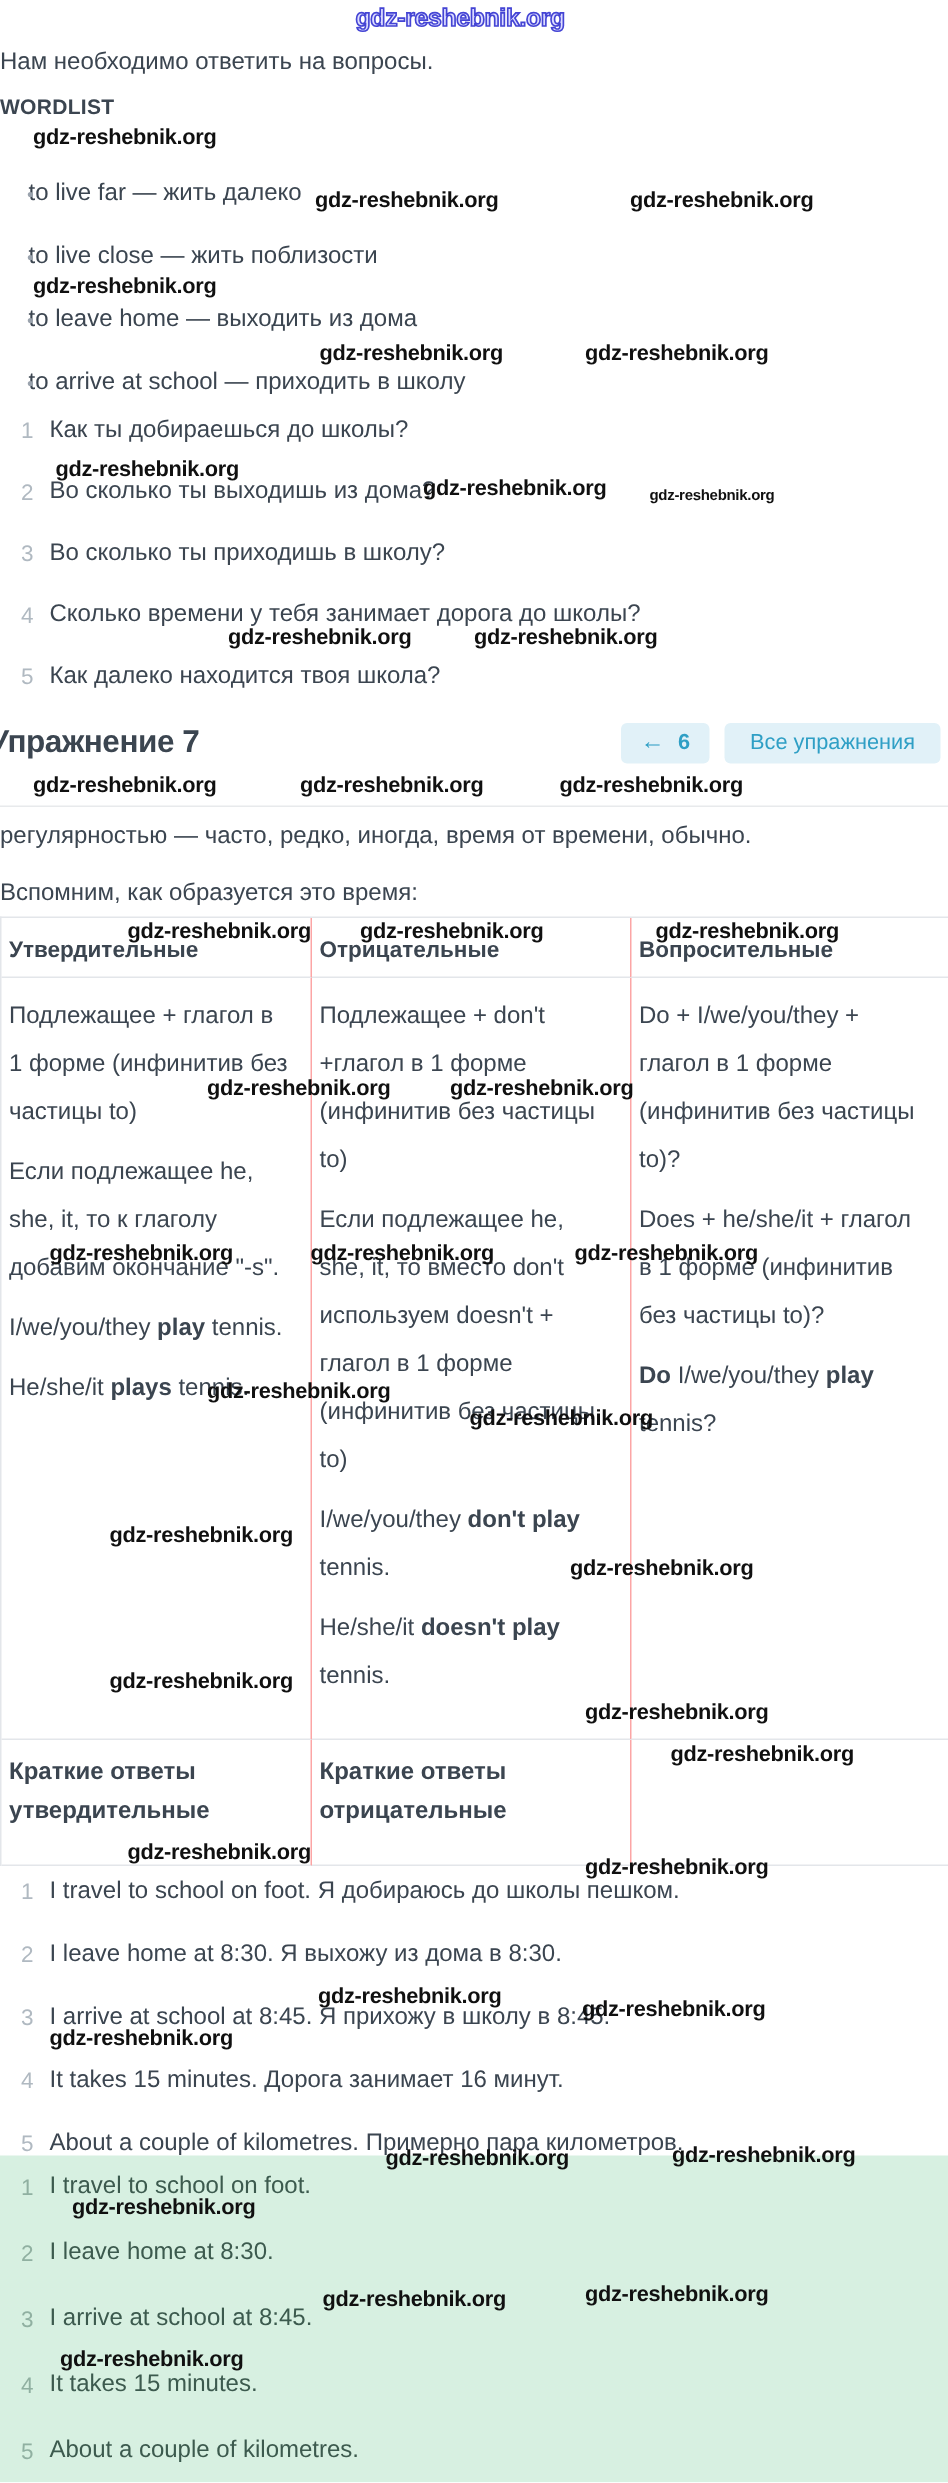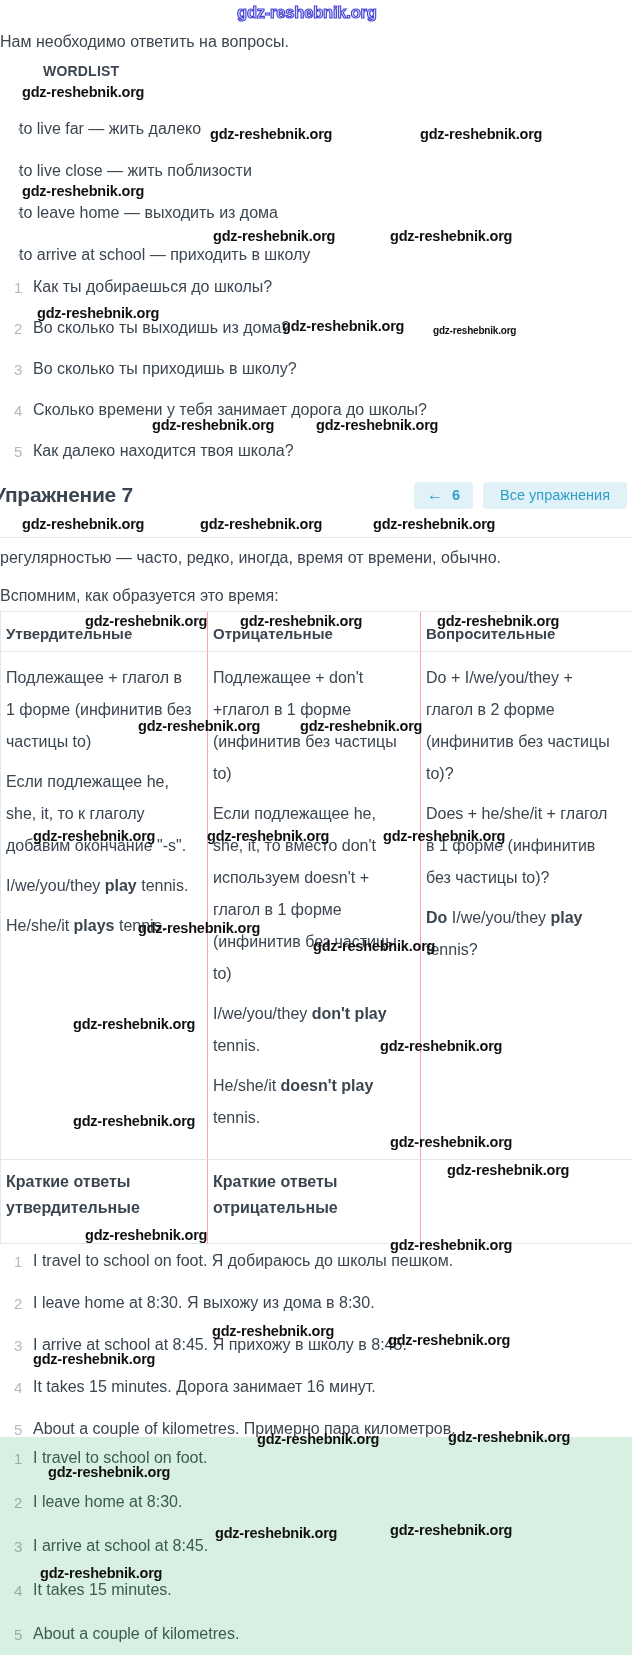--- a/index.html
+++ b/index.html
@@ -5,21 +5,21 @@
   * { margin:0; padding:0; box-sizing:border-box; }
   html,body { background:#ffffff; }
   .page {
     position:relative; width:632px; height:1655px; overflow:hidden;
     background:#fff; color:#3b4550;
     font-family:"Liberation Sans","DejaVu Sans",sans-serif;
   }
   .abs { position:absolute; }
 
   .task-text { top:33px; left:0; font-size:16px; }
-  .wordlist-title { top:63px; left:0; font-size:14px; font-weight:700; letter-spacing:.2px;padding-left:43px; }
+  .wordlist-title { top:63px; left:0; font-size:14px; font-weight:700; letter-spacing:.2px; }
 
   ul.wlist { top:120px; left:0; list-style:none; }
   ul.wlist li { position:relative; padding-left:19px; line-height:18px; font-size:16px; margin-bottom:24px; }
   ul.wlist li::before { content:"•"; position:absolute; left:18px; top:1px; color:#9aa3ad; font-size:13px; }
 
   ol.nlist { list-style:none; }
   ol.nlist li { position:relative; padding-left:33px; line-height:18px; font-size:16px; }
   .num { position:absolute; left:14px; top:1px; color:#b0b9c1; font-size:15px; }
   .qlist li { margin-bottom:23px; }
   .qlist { top:278px; left:0; }
@@ -123,21 +123,21 @@
       <p>I/we/you/they <b>play</b> tennis.</p>
       <p>He/she/it <b>plays</b> tennis.</p>
     </div>
     <div class="gcell">
       <p>Подлежащее + don't +глагол в 1 форме (инфинитив без частицы to)</p>
       <p>Если подлежащее he, she, it, то вместо don't используем doesn't + глагол в 1 форме (инфинитив без частицы to)</p>
       <p>I/we/you/they <b>don't play</b> tennis.</p>
       <p>He/she/it <b>doesn't play</b> tennis.</p>
     </div>
     <div class="gcell">
-      <p>Do + I/we/you/they + глагол в 2 форме (инфинитив без частицы to)?</p>
+      <p>Do + I/we/you/they + глагол в 1 форме (инфинитив без частицы to)?</p>
       <p>Does + he/she/it + глагол в 1 форме (инфинитив без частицы to)?</p>
       <p><b>Do</b> I/we/you/they <b>play</b> tennis?</p>
     </div>
 
     <div class="gcell short">Краткие ответы утвердительные</div>
     <div class="gcell short">Краткие ответы отрицательные</div>
     <div class="gcell short"></div>
   </div>
 
   <ol class="abs nlist alist">

